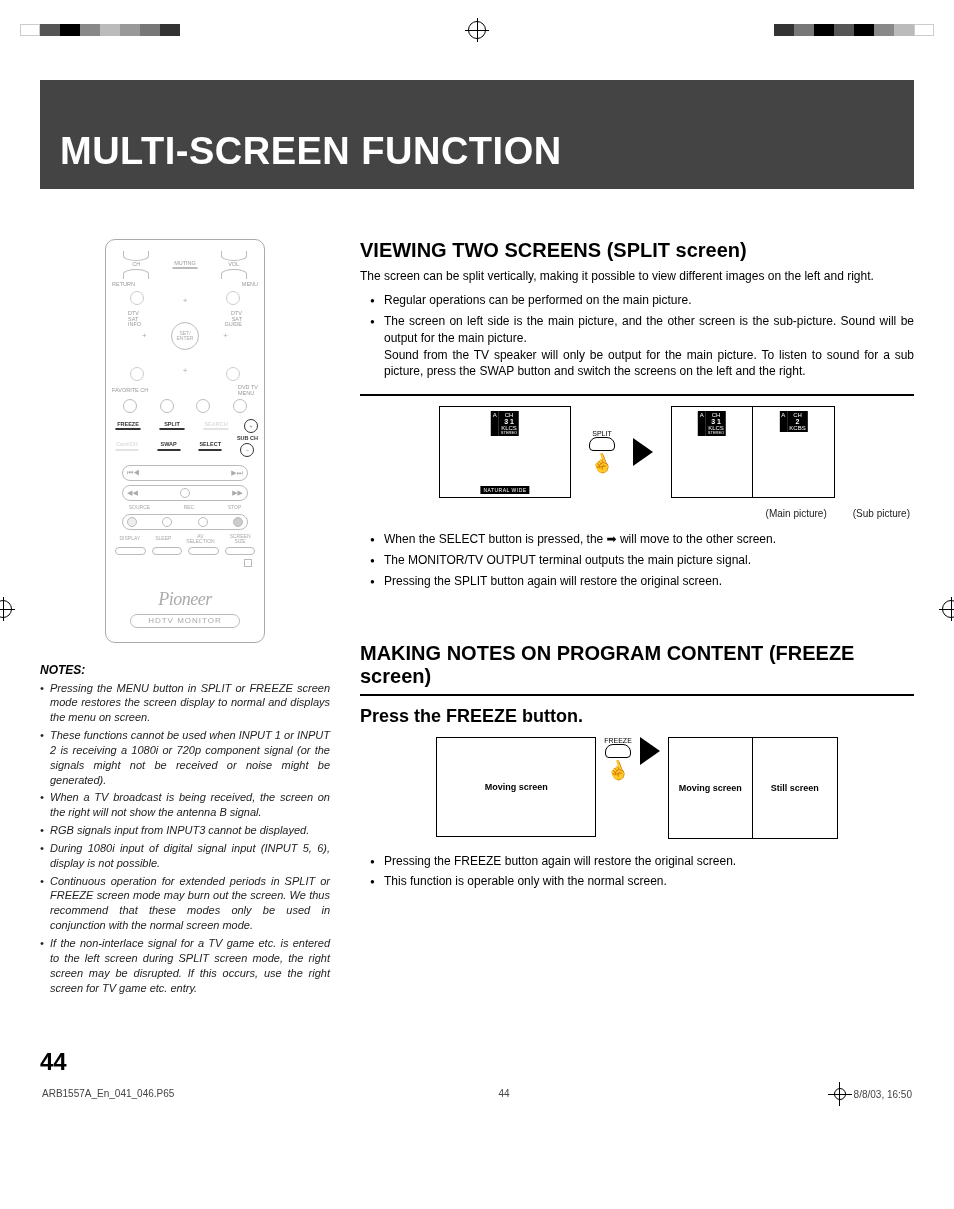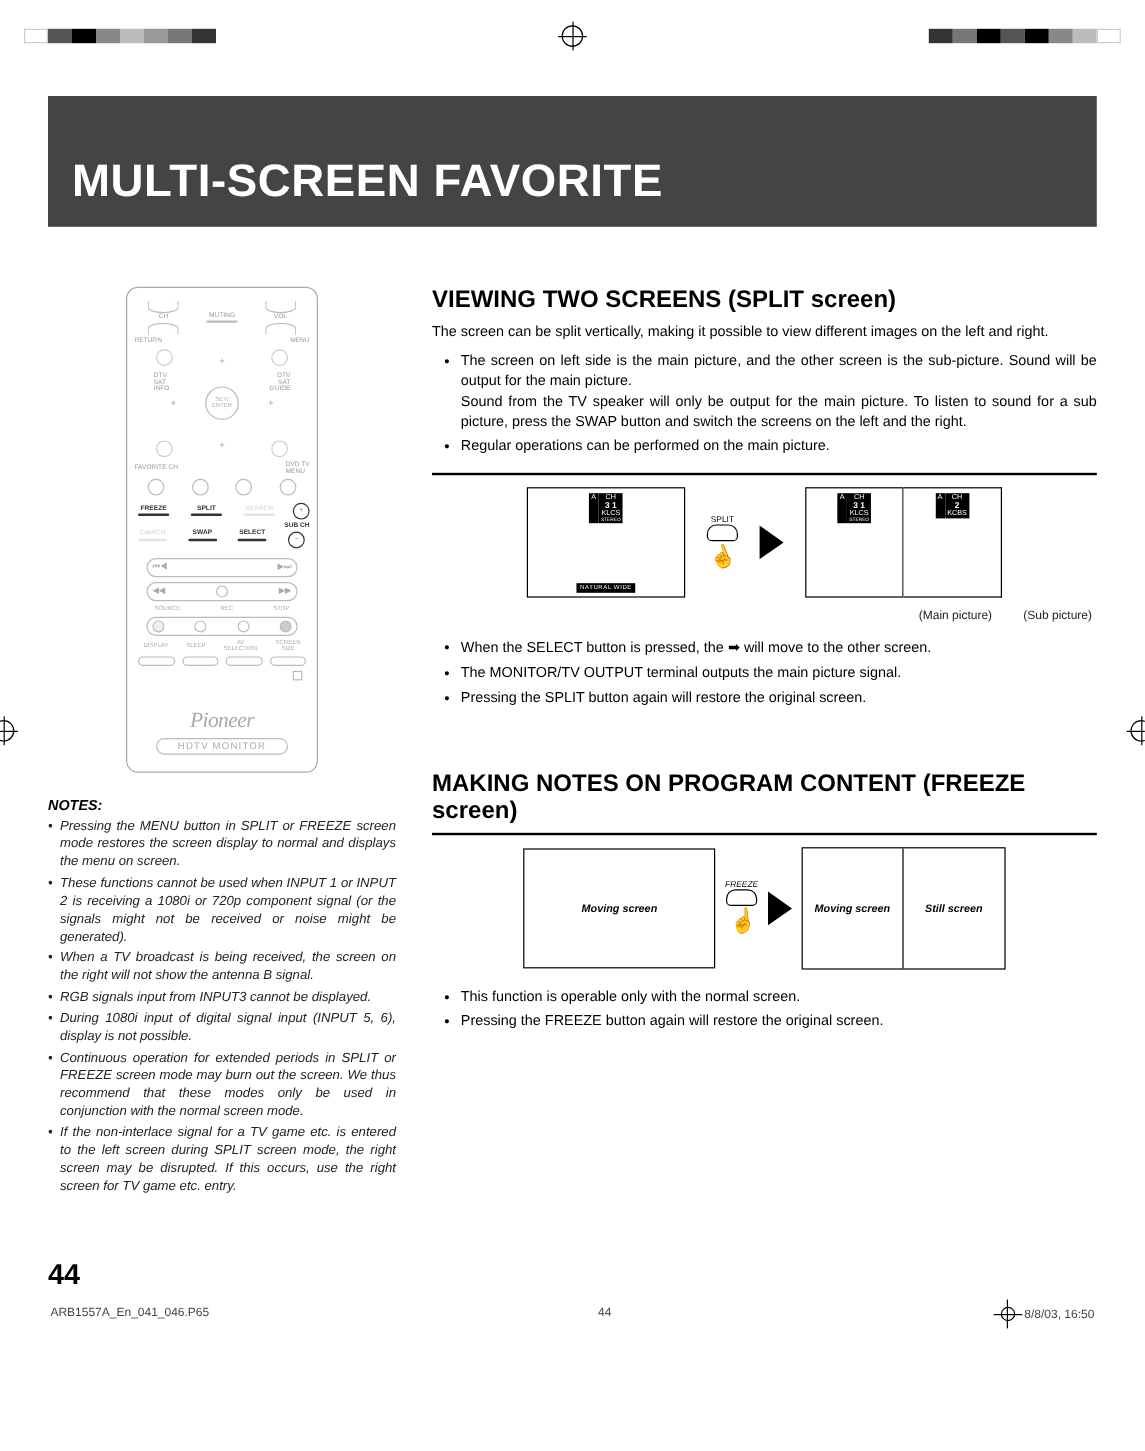--- a/index.html
+++ b/index.html
@@ -153,21 +153,21 @@
     border-left:20px solid #000;
   }
   .caption-row {
     display:flex;justify-content:flex-end;gap:20px;font-size:10px;color:#222;margin-bottom:12px;
     padding-right:4px;
   }
   .caption-row span:first-child { margin-right:6px; }
 
   
   .freeze-diagram {
-    display:flex;align-items:center;justify-content:center;gap:8px;margin:4px 0 14px 0;font-style:italic;
+    display:flex;justify-content:center;gap:8px;margin:4px 0 14px 0;
   }
   .movie-box {
     border:1px solid #000;width:160px;height:100px;display:flex;align-items:center;justify-content:center;
     font-size:9px;font-weight:bold;text-align:center;
   }
   .double-box { display:flex;border:1px solid #000; }
   .double-box .movie-box { border:none;border-right:1px solid #000;width:84px;height:100px; }
   .double-box .movie-box:last-child { border-right:none; }
 
   .pg-num { font-size:24px;font-weight:bold;margin-top:50px; }
@@ -204,21 +204,21 @@
       <span style="background:#888"></span>
     <span style="background:#bbb"></span>
       <span style="background:#fff;border:1px solid #ccc"></span>
   </div>
 </div>
 
 <div class="reg-mark reg-mark-side reg-left"></div>
 <div class="reg-mark reg-mark-side reg-right"></div>
 
 <div class="title-band">
-  <h1>MULTI-SCREEN FAVORITE</h1>
+  <h1>MULTI-SCREEN FUNCTION</h1>
 </div>
 
 <div class="page-body">
 
   <div class="col-left">
     <div class="remote">
       <div class="row">
         <div class="stacked" style="flex:1">
             <div class="topcurve"></div>
             <span class="lbl">CH</span>
@@ -354,23 +354,23 @@
       <li>During 1080i input of digital signal input (INPUT 5, 6), display is not possible.</li>
       <li>Continuous operation for extended periods in SPLIT or FREEZE screen mode may burn out the screen. We thus recommend that these modes only be used in conjunction with the normal screen mode.</li>
       <li>If the non-interlace signal for a TV game etc. is entered to the left screen during SPLIT screen mode, the right screen may be disrupted. If this occurs, use the right screen for TV game etc. entry.</li>
     </ul>
   </div>
 
   <div class="col-right">
     <h2 class="section">VIEWING TWO SCREENS (SPLIT screen)</h2>
     <p class="intro">The screen can be split vertically, making it possible to view different images on the left and right.</p>
     <ul class="bullets">
+      <li>Regular operations can be performed on the main picture.</li>
       <li style="white-space:pre-line">The screen on left side is the main picture, and the other screen is the sub-picture. Sound will be output for the main picture.
 Sound from the TV speaker will only be output for the main picture. To listen to sound for a sub picture, press the SWAP button and switch the screens on the left and the right.</li>
-      <li>Regular operations can be performed on the main picture.</li>
     </ul>
     <hr class="rule">
 
     <div class="split-diagram">
       <div class="tv-box">
         <div class="tv-badge">
           <div class="blk">
               <span>A</span>
             </div>
           <div class="blk">
@@ -422,38 +422,39 @@
     <ul class="bullets">
       <li>When the SELECT button is pressed, the ➡ will move to the other screen.</li>
       <li>The MONITOR/TV OUTPUT terminal outputs the main picture signal.</li>
       <li>Pressing the SPLIT button again will restore the original screen.</li>
     </ul>
 
     <div class="section-gap"></div>
 
     <h2 class="section">MAKING NOTES ON PROGRAM CONTENT (FREEZE screen)</h2>
     <hr class="rule">
+    <h3 class="step">Press the FREEZE button.</h3>
 
     <div class="freeze-diagram">
       <div class="movie-box">Moving screen</div>
       <div class="split-btn-illus">
         <span>FREEZE</span>
         <div class="cap"></div>
         <span class="hand">☝</span>
       </div>
       <div class="arrow-big"></div>
       <div class="double-box">
         <div class="movie-box">Moving screen</div>
         <div class="movie-box">Still screen</div>
       </div>
     </div>
 
     <ul class="bullets">
+      <li>Pressing the FREEZE button again will restore the original screen.</li>
       <li>This function is operable only with the normal screen.</li>
-      <li>Pressing the FREEZE button again will restore the original screen.</li>
     </ul>
   </div>
 </div>
 
 <div class="pg-num">44</div>
 
 <div class="footer-line">
   <span>ARB1557A_En_041_046.P65</span>
   <span>44</span>
   <span style="display:flex;align-items:center;gap:8px">

